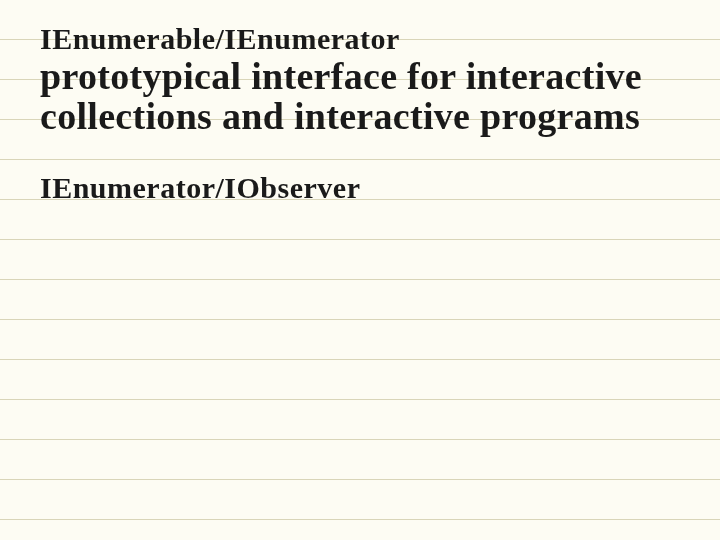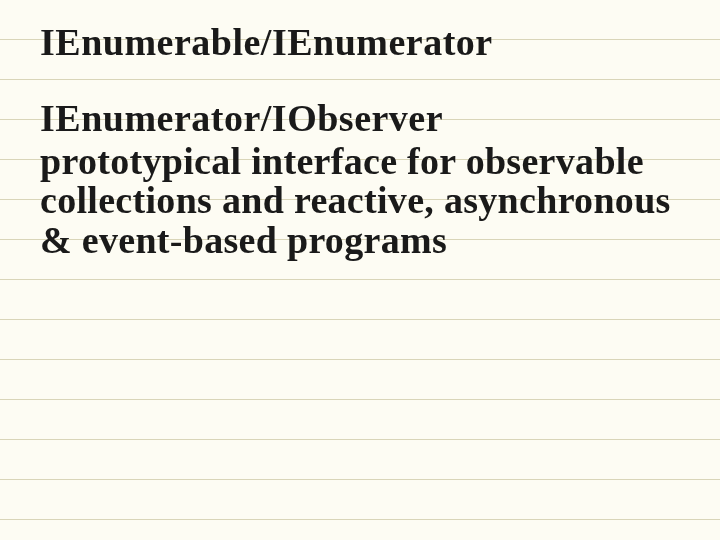--- a/index.html
+++ b/index.html
@@ -22,21 +22,21 @@
   }
   .content {
     position: relative;
     padding: 22px 40px 0 40px;
     color: #1a1a1a;
     width: 100%;
     height: 100%;
   }
   .heading {
     font-weight: 700;
-    font-size: 38px;
+    font-size: 30px;
     line-height: 1.1;
     letter-spacing: 0.5px;
     margin-bottom: 2px;
   }
   .body {
     font-weight: 600;
     font-size: 38px;
     line-height: 1.05;
     letter-spacing: 0.3px;
   }
@@ -59,20 +59,20 @@
   <div style="top:399px"></div>
   <div style="top:439px"></div>
   <div style="top:479px"></div>
   <div style="top:519px"></div>
 </div>
 
 <div class="content">
 
   <div class="block1">
     <div class="heading">IEnumerable/IEnumerator</div>
+    <div class="body">prototypical interface for interactive collections and interactive programs</div>
   </div>
 
   <div class="block2">
     <div class="heading">IEnumerator/IObserver</div>
-    <div class="body">prototypical interface for observable collections and reactive, asynchronous &amp; event-based programs</div>
   </div>
 
 </div>
 
 </body></html>

